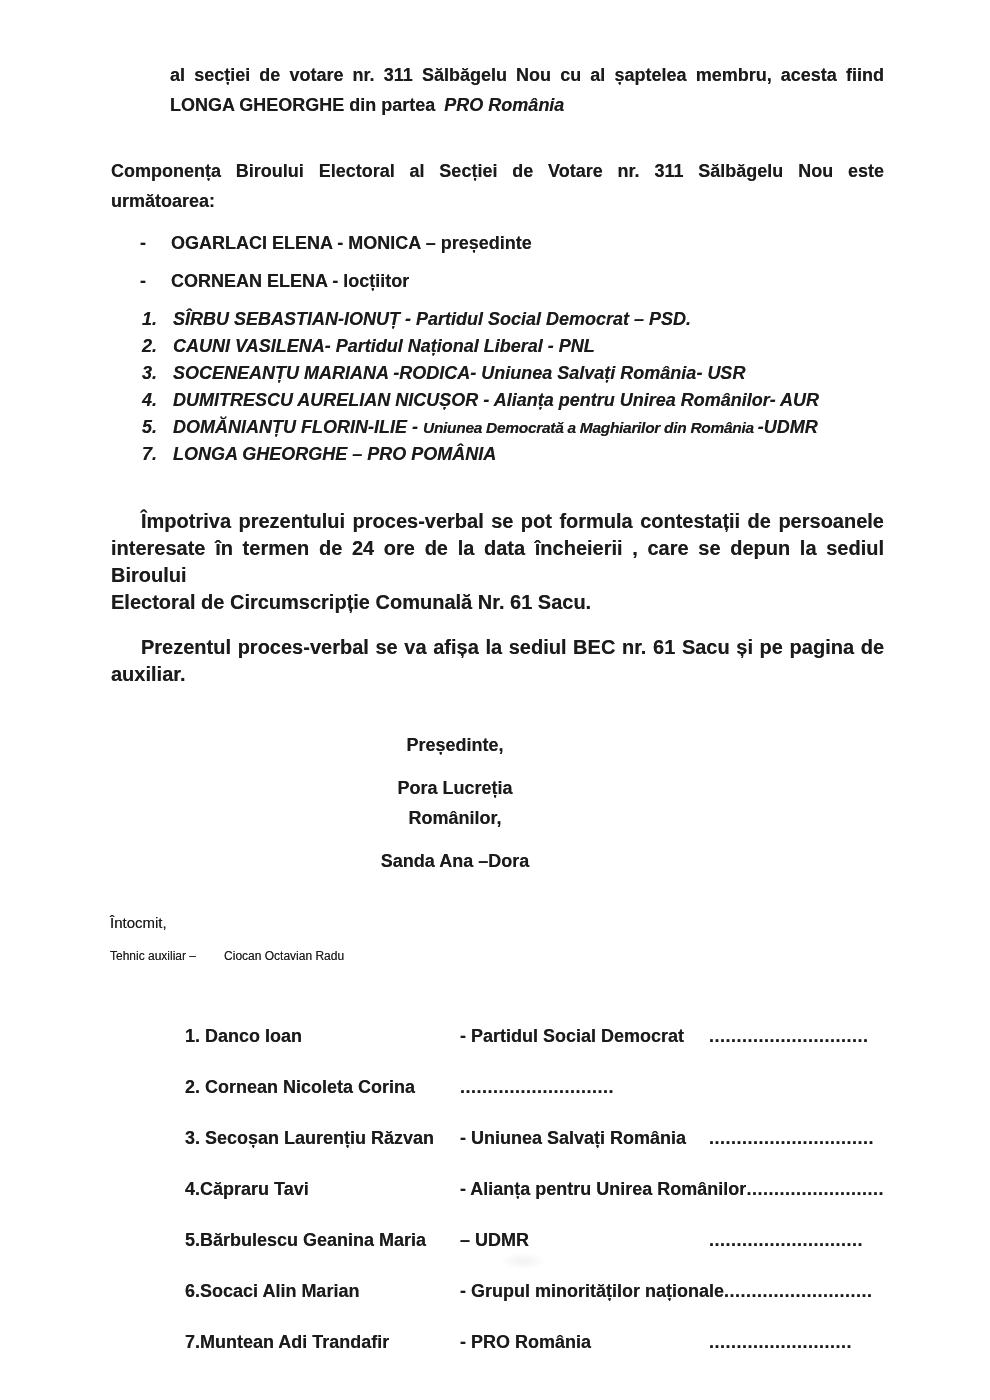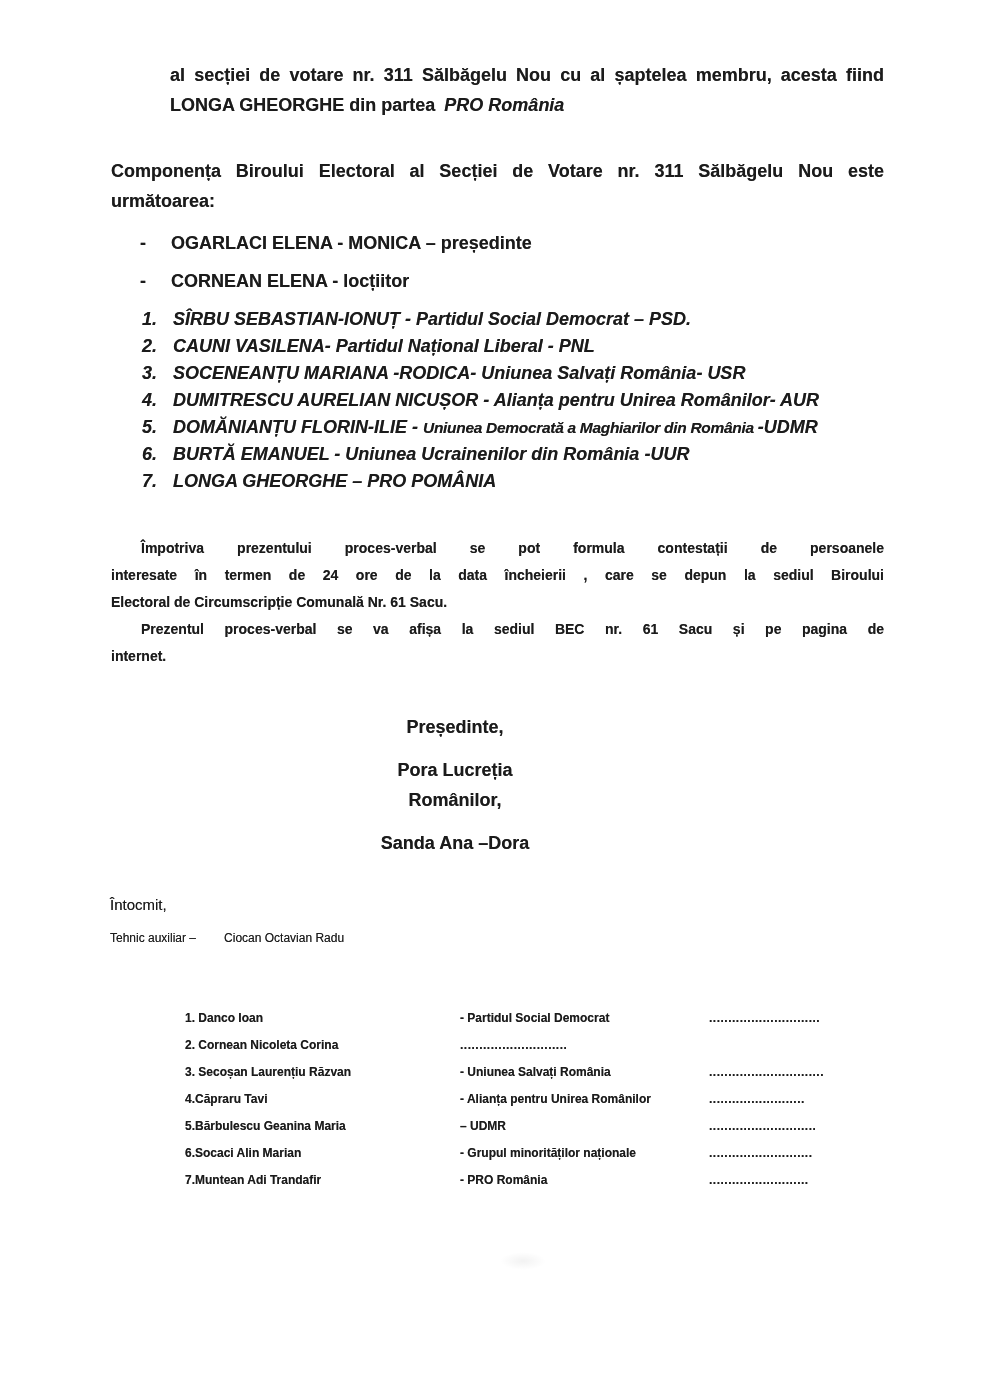--- a/index.html
+++ b/index.html
@@ -35,42 +35,42 @@
   .dash-item { line-height: 30px; font-size: 18px; font-weight: bold; margin-bottom: 8px; }
   .dash-item .bullet { display: inline-block; width: 31px; padding-left: 29px; box-sizing: content-box; }
 
   .member-list { margin-top: 10px; }
   .member-row { line-height: 27px; font-size: 18px; font-weight: bold; font-style: italic; white-space: nowrap; }
   .member-row .num { display: inline-block; width: 31px; padding-left: 31px; }
   .member-row .condensed { font-size: 15.5px; letter-spacing: -0.3px; }
 
   .paragraph { }
   .p1 { margin-top: 40px; }
-  .p2 { }
-  .pline { line-height: 27px; font-size: 14px; font-weight: bold; }
+  .p2 { margin-top: 18px; }
+  .pline { line-height: 27px; font-size: 20px; font-weight: bold; }
   .indent { text-indent: 30px; }
 
   .signatures {
     margin-top: 42px;
     display: flex;
     justify-content: space-between;
     padding: 0 115px 0 30px;
     flex-direction: column;
   }
   .sig-block { text-align: center; }
   .sig-role { font-size: 18px; font-weight: bold; line-height: 30px; }
   .sig-name { font-size: 18px; font-weight: bold; line-height: 30px; margin-top: 13px; }
 
   .prepared { margin-top: 36px; margin-left: -1px; }
   .prepared-label { font-size: 15px; line-height: 22px; font-weight: normal; }
   .prepared-line { font-size: 12px; line-height: 22px; font-weight: normal; margin-top: 11px; }
   .prepared-line .tech-name { margin-left: 28px; }
 
   .attendance { margin-top: 56px; margin-left: 74px; }
-  .att-row { display: flex; line-height: 27px; font-size: 12px; font-weight: bold; white-space: nowrap; }
+  .att-row { display: flex; line-height: 27px; font-size: 18px; font-weight: bold; white-space: nowrap; margin-top: 24px; }
   .att-name  { flex: 0 0 auto; width: 275px; }
   .att-party { flex: 0 0 auto; min-width: 249px; }
   .att-dots  { flex: 0 0 auto; letter-spacing: 0.5px; }
 
   .smudge {
     position: absolute;
     left: 500px; top: 1252px;
     width: 46px; height: 18px;
     background: radial-gradient(ellipse at center, rgba(0,0,0,0.05), rgba(0,0,0,0) 70%);
   }
@@ -111,36 +111,33 @@
     <div class="member-row">
       <span class="num">3.</span><span>SOCENEANȚU MARIANA -RODICA- Uniunea Salvați România- USR</span>
     </div>
     <div class="member-row">
       <span class="num">4.</span><span>DUMITRESCU AURELIAN NICUȘOR - Alianța pentru Unirea Românilor- AUR</span>
     </div>
     <div class="member-row">
       <span class="num">5.</span><span>DOMĂNIANȚU FLORIN-ILIE - </span><span class="condensed">Uniunea Democrată a Maghiarilor din România </span><span>-UDMR</span>
     </div>
     <div class="member-row">
-      <span class="num">6.</span><span>BURTĂ EMANUEL - Uniunea Ucrainenilor din România  -UUR</span>
-    </div>
-    <div class="member-row">
       <span class="num">7.</span><span>LONGA GHEORGHE – PRO POMÂNIA</span>
     </div>
   </div>
 
   <div class="paragraph p1">
     <div class="pline jlast indent">Împotriva prezentului proces-verbal se pot formula contestații de persoanele</div>
     <div class="pline jlast">interesate în termen de 24 ore  de la data încheierii , care se depun la sediul Biroului</div>
     <div class="pline">Electoral de Circumscripție Comunală Nr. 61 Sacu.</div>
   </div>
 
   <div class="paragraph p2">
     <div class="pline jlast indent">Prezentul proces-verbal se va afișa la sediul BEC nr. 61 Sacu și pe pagina de</div>
-    <div class="pline">internet.</div>
+    <div class="pline">auxiliar.</div>
   </div>
 
   <div class="signatures">
     <div class="sig-block">
       <div class="sig-role">Președinte,</div>
       <div class="sig-name">Pora Lucreția</div>
     </div>
     <div class="sig-block">
       <div class="sig-role">Românilor,</div>
       <div class="sig-name">Sanda Ana –Dora</div>

